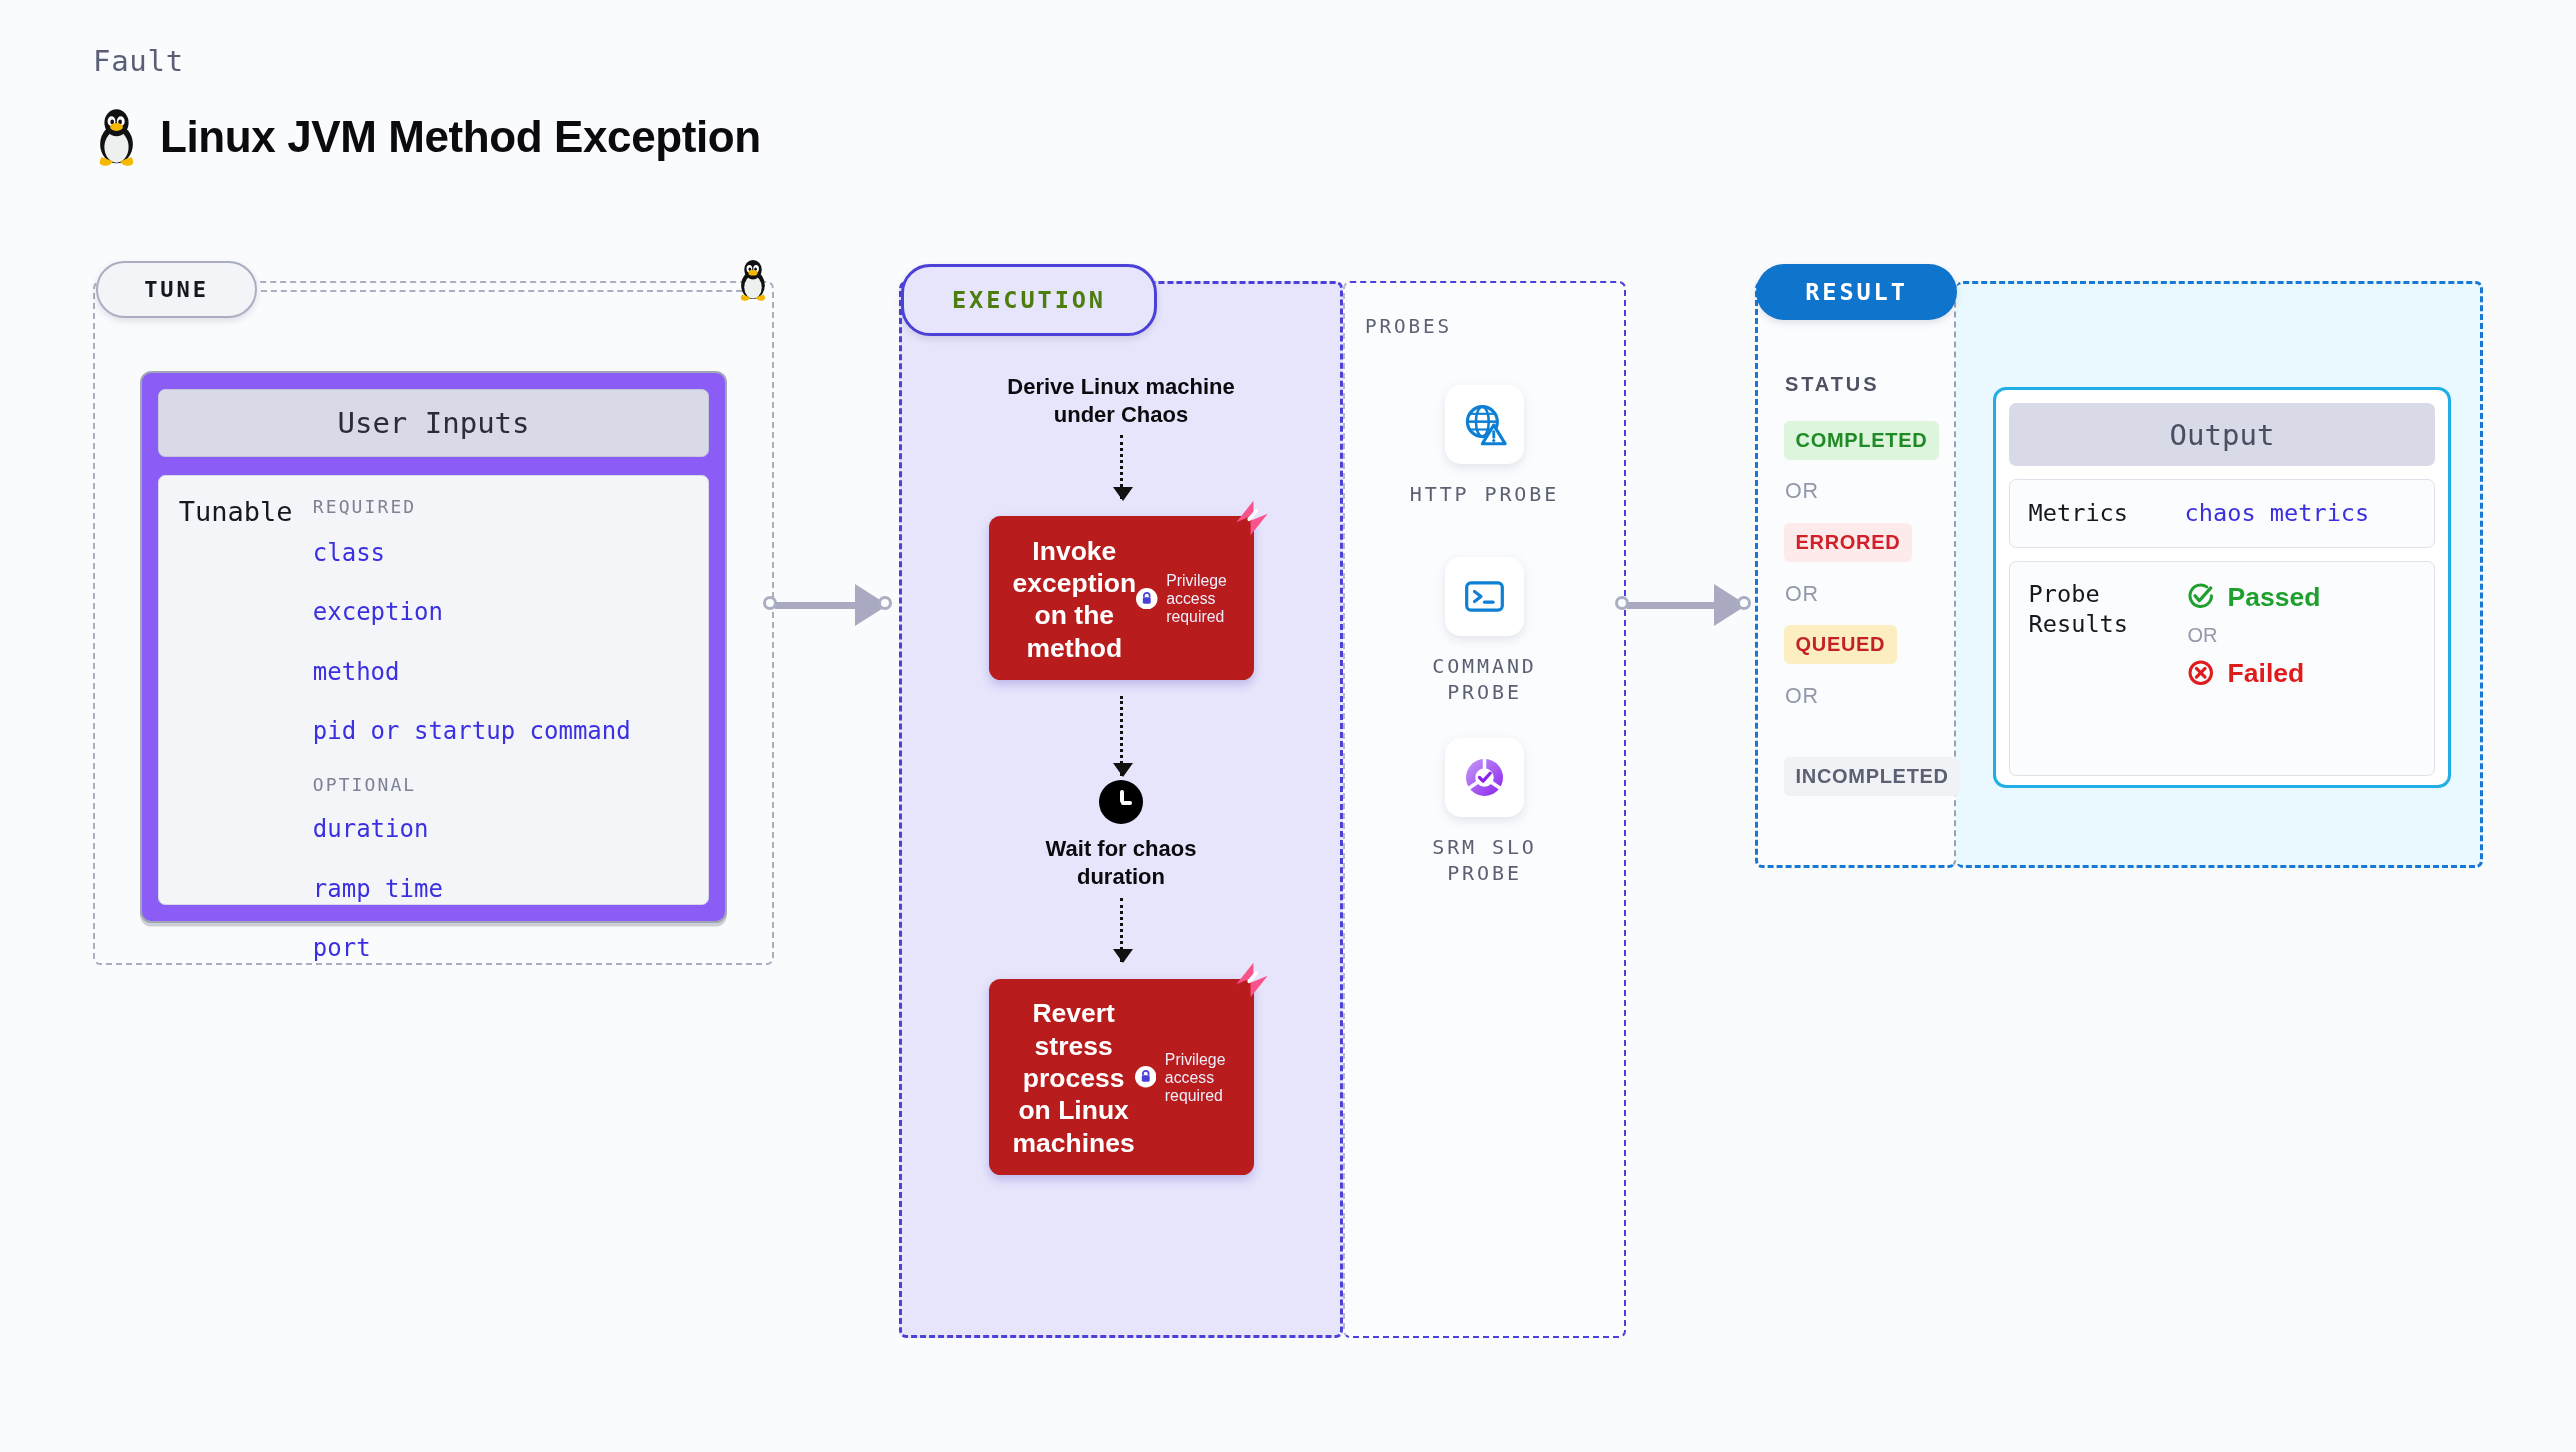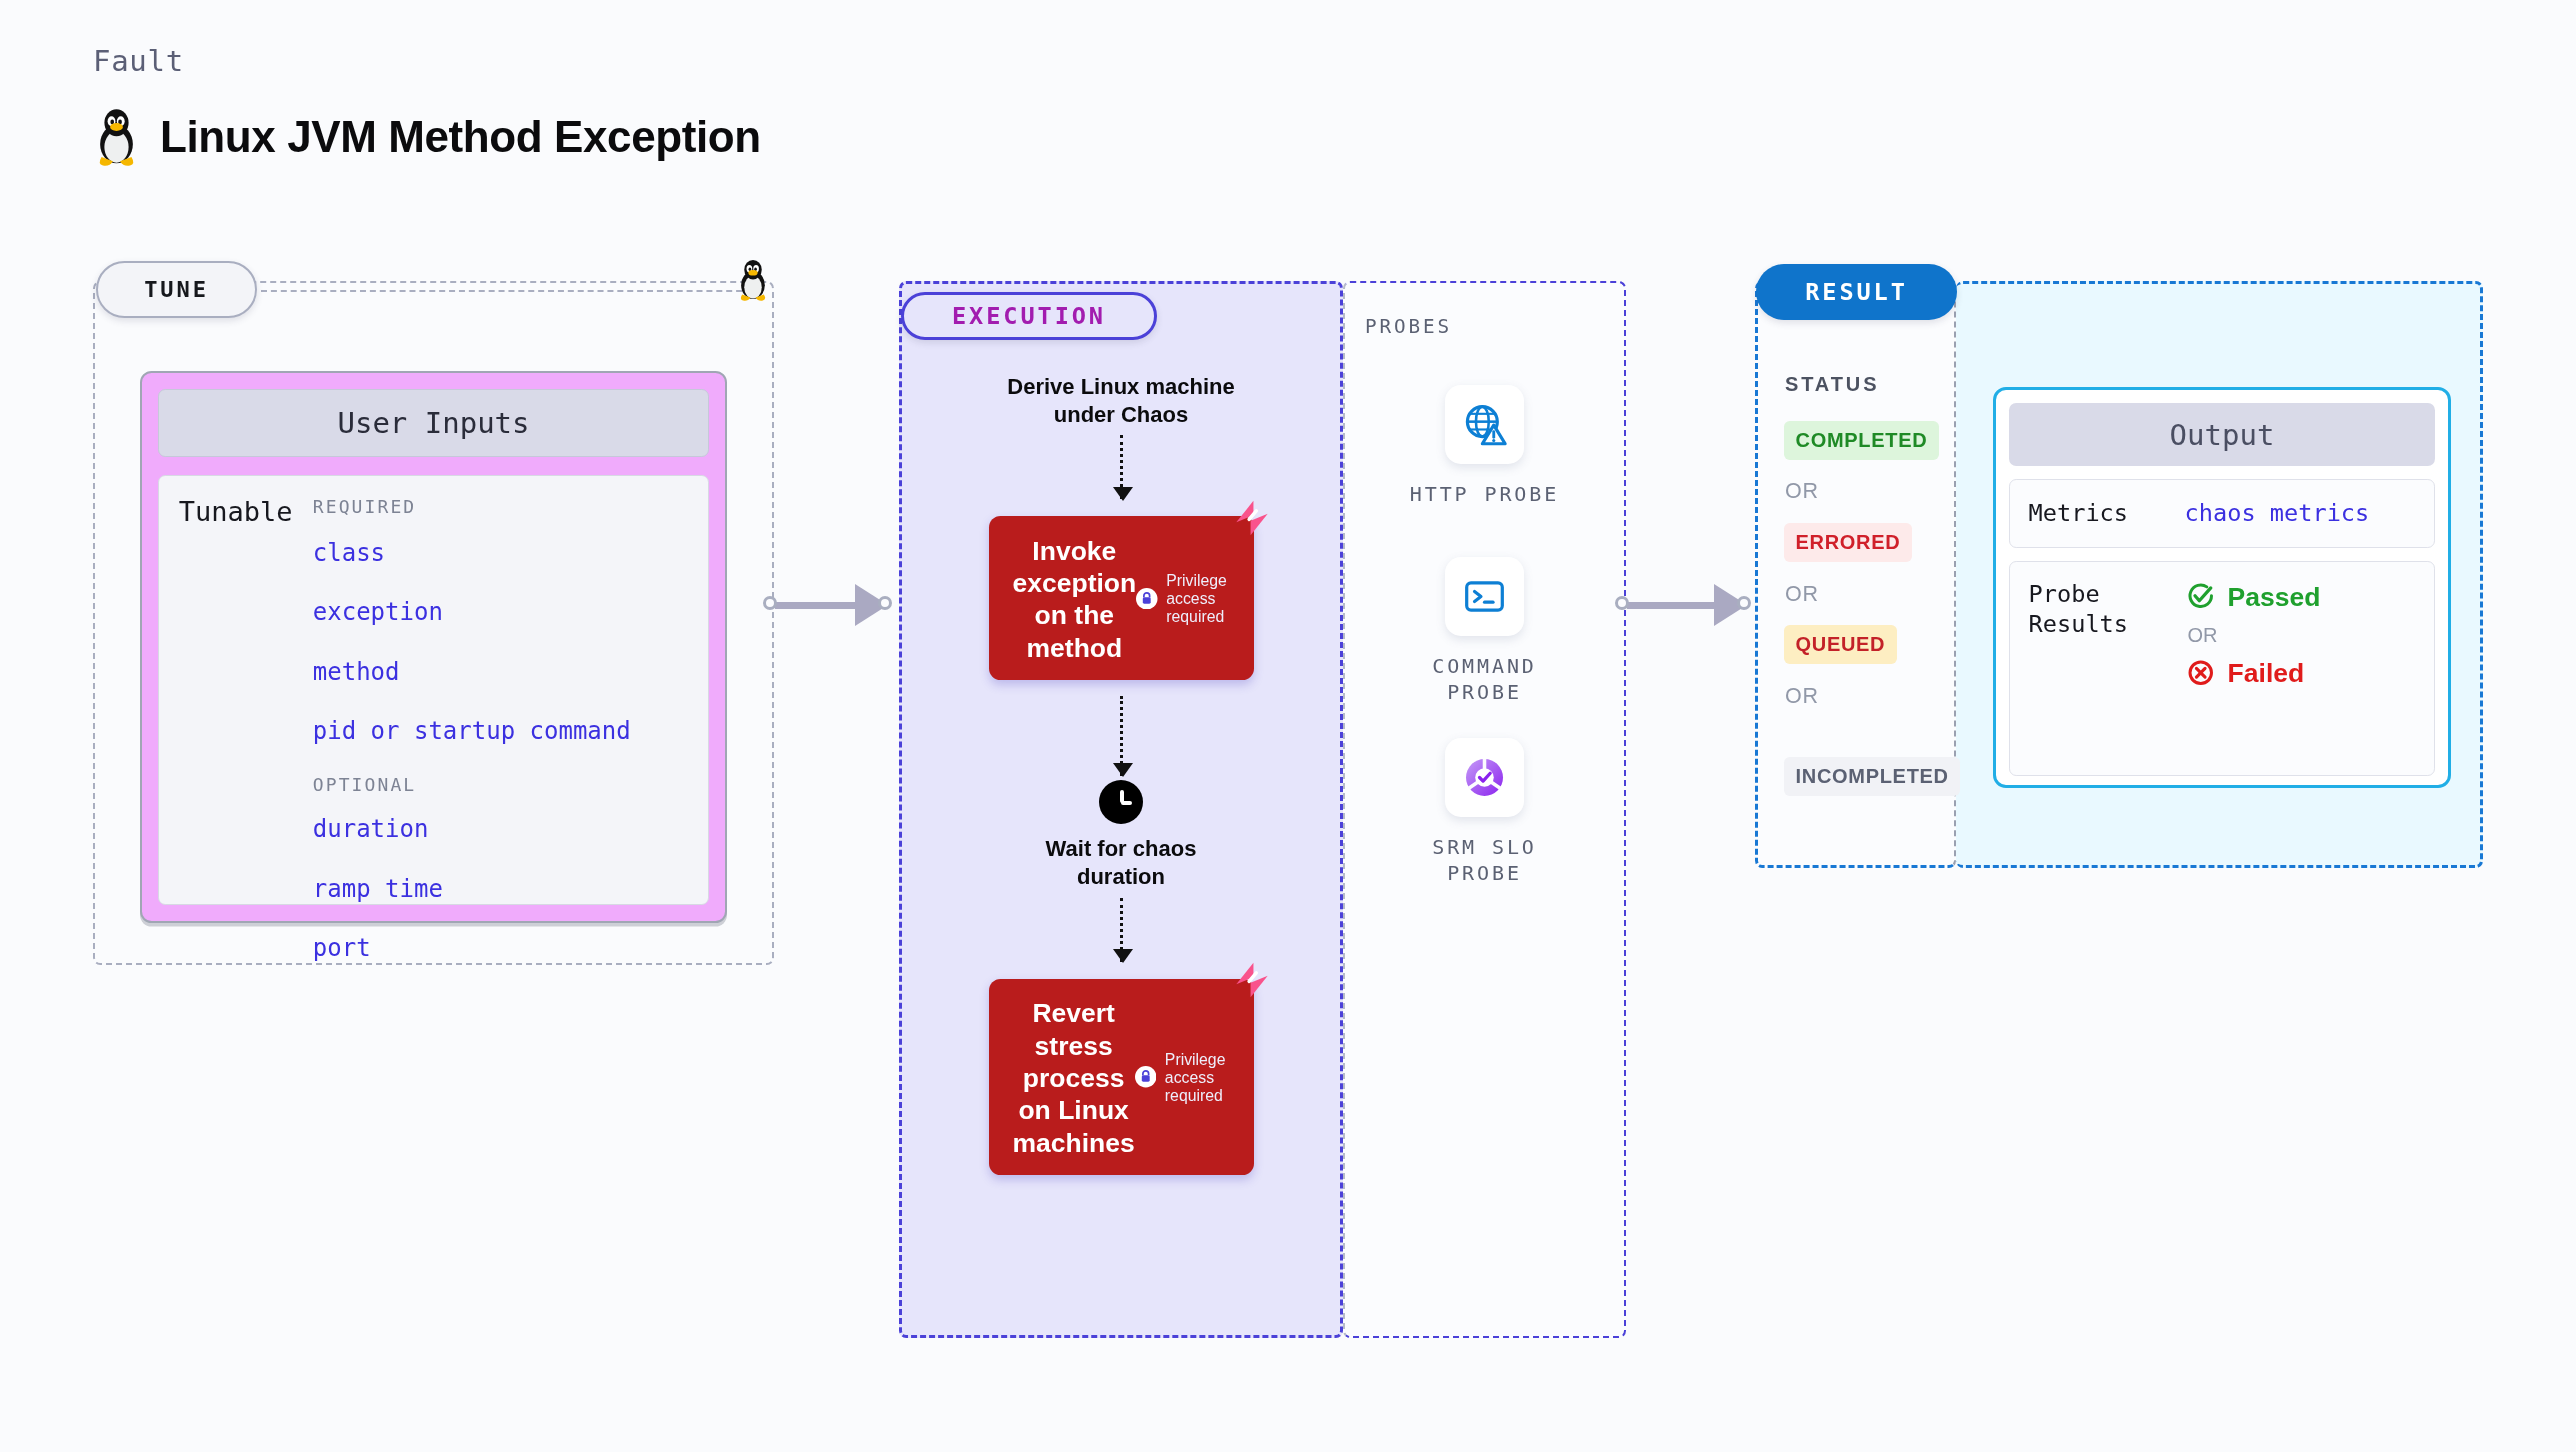--- a/index.html
+++ b/index.html
@@ -58,39 +58,39 @@
     position:absolute;display:flex;align-items:center;justify-content:center;
     border-radius:29px;font-family:"DejaVu Sans Mono", monospace;
     font-weight:bold;letter-spacing:2.9px;box-sizing:border-box;
     box-shadow:0 2.9px 7.2px rgba(60,60,90,.14);
   }
   #pill-tune{
     left:96px;top:261px;width:161px;height:57px;font-size:22px;
     background:#f3f4f8;border:2.9px solid #a9aec0;color:#16181d;
   }
   #pill-exec{
-    left:901px;top:264px;width:256px;height:48px;font-size:23.6px;
-    background:#e6e5fb;border:3.6px solid #4b41d8;color:#a21caf;margin-top:28px;
+    left:901px;top:264px;width:256px;height:72px;font-size:23.6px;
+    background:#e6e5fb;border:3.6px solid #4b41d8;color:#4d7c0f;
   }
   #pill-result{
     left:1756px;top:264px;width:201px;height:56px;font-size:23.6px;
     background:#0f74cb;border:none;color:#ffffff;
   }
 
   
   #tune-dash{
     position:absolute;left:261px;top:290px;width:491px;height:0;
     border-top:2.9px dashed #a9aec0;
   }
   #tux-perch{position:absolute;left:736px;top:258px;}
 
   
   #user-inputs-card{
     position:absolute;left:140px;top:371px;width:587px;height:552px;
-    background:#f0abfc;border:2.1px solid #a0a6b4;border-radius:11.5px;
+    background:#8b5cf6;border:2.1px solid #a0a6b4;border-radius:11.5px;
     box-shadow:0 3.6px 0 rgba(120,126,140,.35);box-sizing:border-box;
   }
   #user-inputs-head{
     margin:15.8px 15.8px 0 15.8px;height:66px;background:#d9dae8;
     border:1.4px solid #c6c8da;border-radius:7.2px;
     display:flex;align-items:center;justify-content:center;
     font-family:"DejaVu Sans Mono", monospace;font-size:29px;color:#2a2c3a;
   }
   #tunable-box{
     margin:18.6px 15.8px 15.8px 15.8px;height:430px;background:#f4f5f9;

